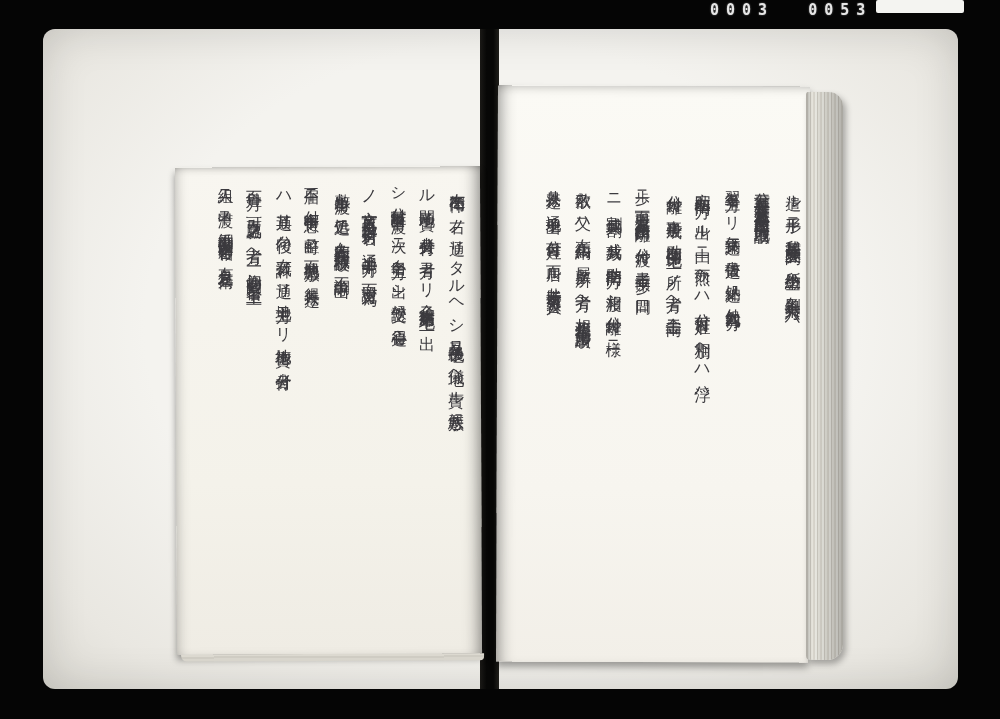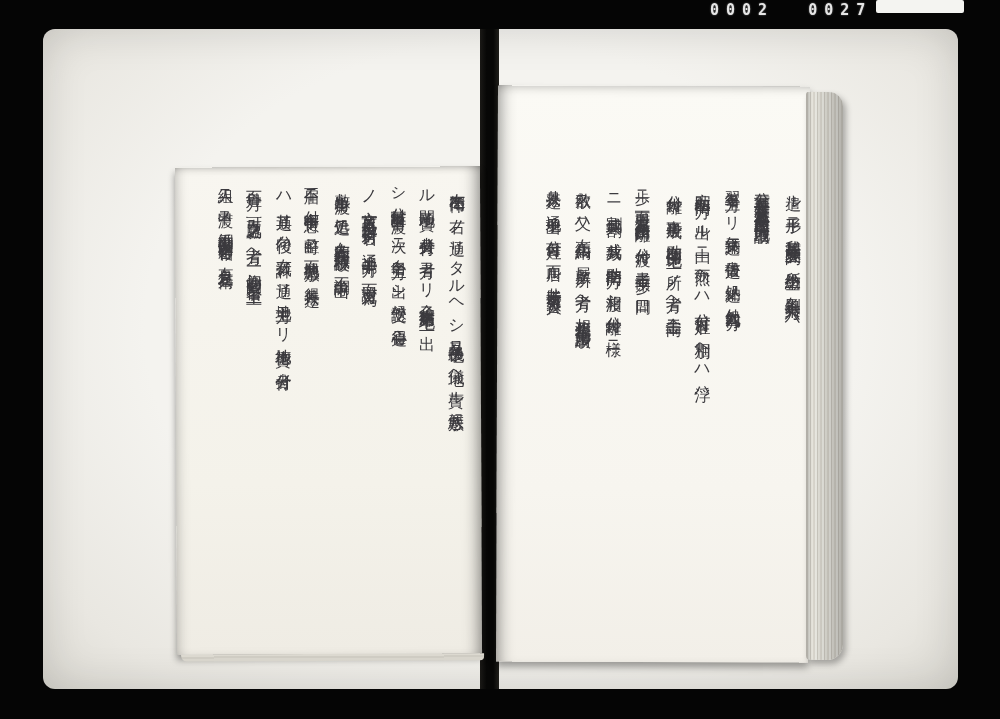--- a/index.html
+++ b/index.html
@@ -84,21 +84,21 @@
     opacity:.92;
   }
   .vtext-left .vcol{margin-left:13px;}
   .vcol:nth-child(odd){transform:translateY(3px) rotate(.35deg);}
   .vcol:nth-child(3n){transform:translateY(-2px) rotate(-.3deg);font-size:15.5px;}
   .vcol:nth-child(4n){letter-spacing:2px;}
 </style>
 </head>
 <body>
 
-<div class="counter">0002 0027</div>
+<div class="counter">0003 0053</div>
 
 <div class="film-tab"></div>
 
 <div class="photo">
 
   <div class="gutter" style="left:437px;top:0;"></div>
 </div>
 
 <div class="page-right"></div>
 <div class="fore-edge"></div>

